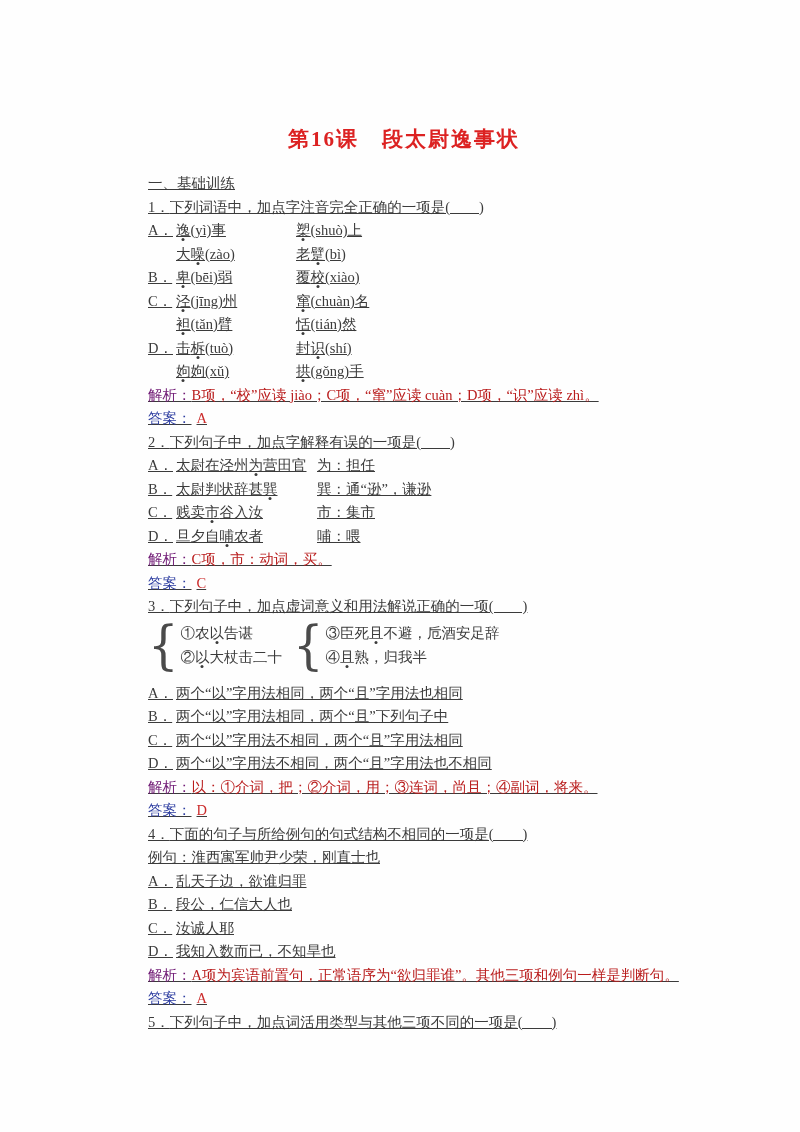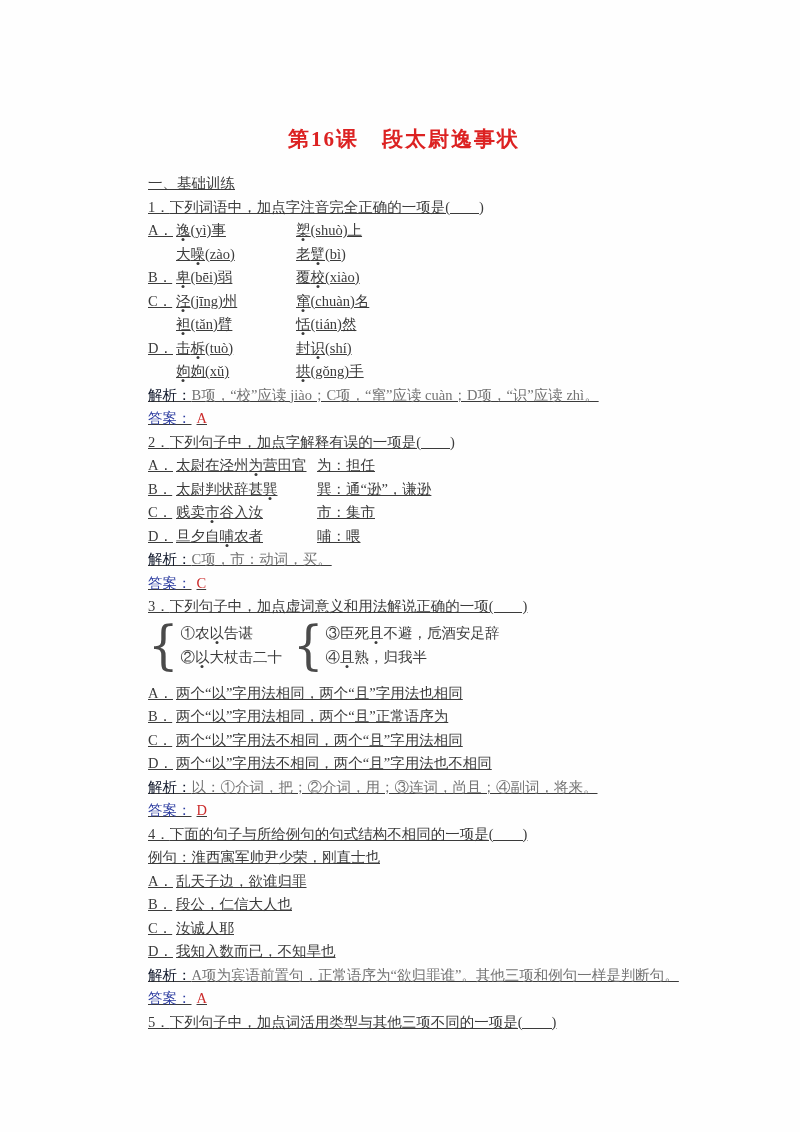--- a/index.html
+++ b/index.html
@@ -20,22 +20,22 @@
   }
   .content{
     position:absolute;top:172px;left:148px;width:540px;
     font-size:14.5px;
   }
   .line{line-height:23.5px;min-height:23.5px;white-space:nowrap;text-decoration:underline;}
   .pair{display:flex;}
   .lab{display:inline-block;width:28px;flex:none;}
   .q1 .c1{display:inline-block;width:120px;flex:none;}
   .q2 .c1{display:inline-block;width:141px;flex:none;}
-  .an-label{color:#0f172a;}
-  .an-text{color:#737373;}
+  .an-label{color:#701a75;}
+  .an-text{color:#b91c1c;}
   .ans-label{color:#2d3da0;margin-top:24px;}
   .ans-value{color:#cb2b2b;margin-left:5px;}
   .em-dot{position:relative;}
   .em-dot::after{
     content:"";position:absolute;left:50%;bottom:-3px;
     width:3px;height:3px;border-radius:50%;
     background:#3b3b3b;transform:translateX(-50%);
   }
   .brace-row{display:flex;margin:2px 0 13px 0;}
   .brace-group{display:flex;align-items:center;}
@@ -150,21 +150,21 @@
           <div class="bl">④<span class="em-dot">且</span>熟，归我半</div>
         </div>
       </div>
     </div>
     <div class="line pair">
       <span class="lab">A．</span>
       <span>两个“以”字用法相同，两个“且”字用法也相同</span>
     </div>
     <div class="line pair">
       <span class="lab">B．</span>
-      <span>两个“以”字用法相同，两个“且”正常语序为</span>
+      <span>两个“以”字用法相同，两个“且”下列句子中</span>
     </div>
     <div class="line pair">
       <span class="lab">C．</span>
       <span>两个“以”字用法不相同，两个“且”字用法相同</span>
     </div>
     <div class="line pair">
       <span class="lab">D．</span>
       <span>两个“以”字用法不相同，两个“且”字用法也不相同</span>
     </div>
     <div class="line">

